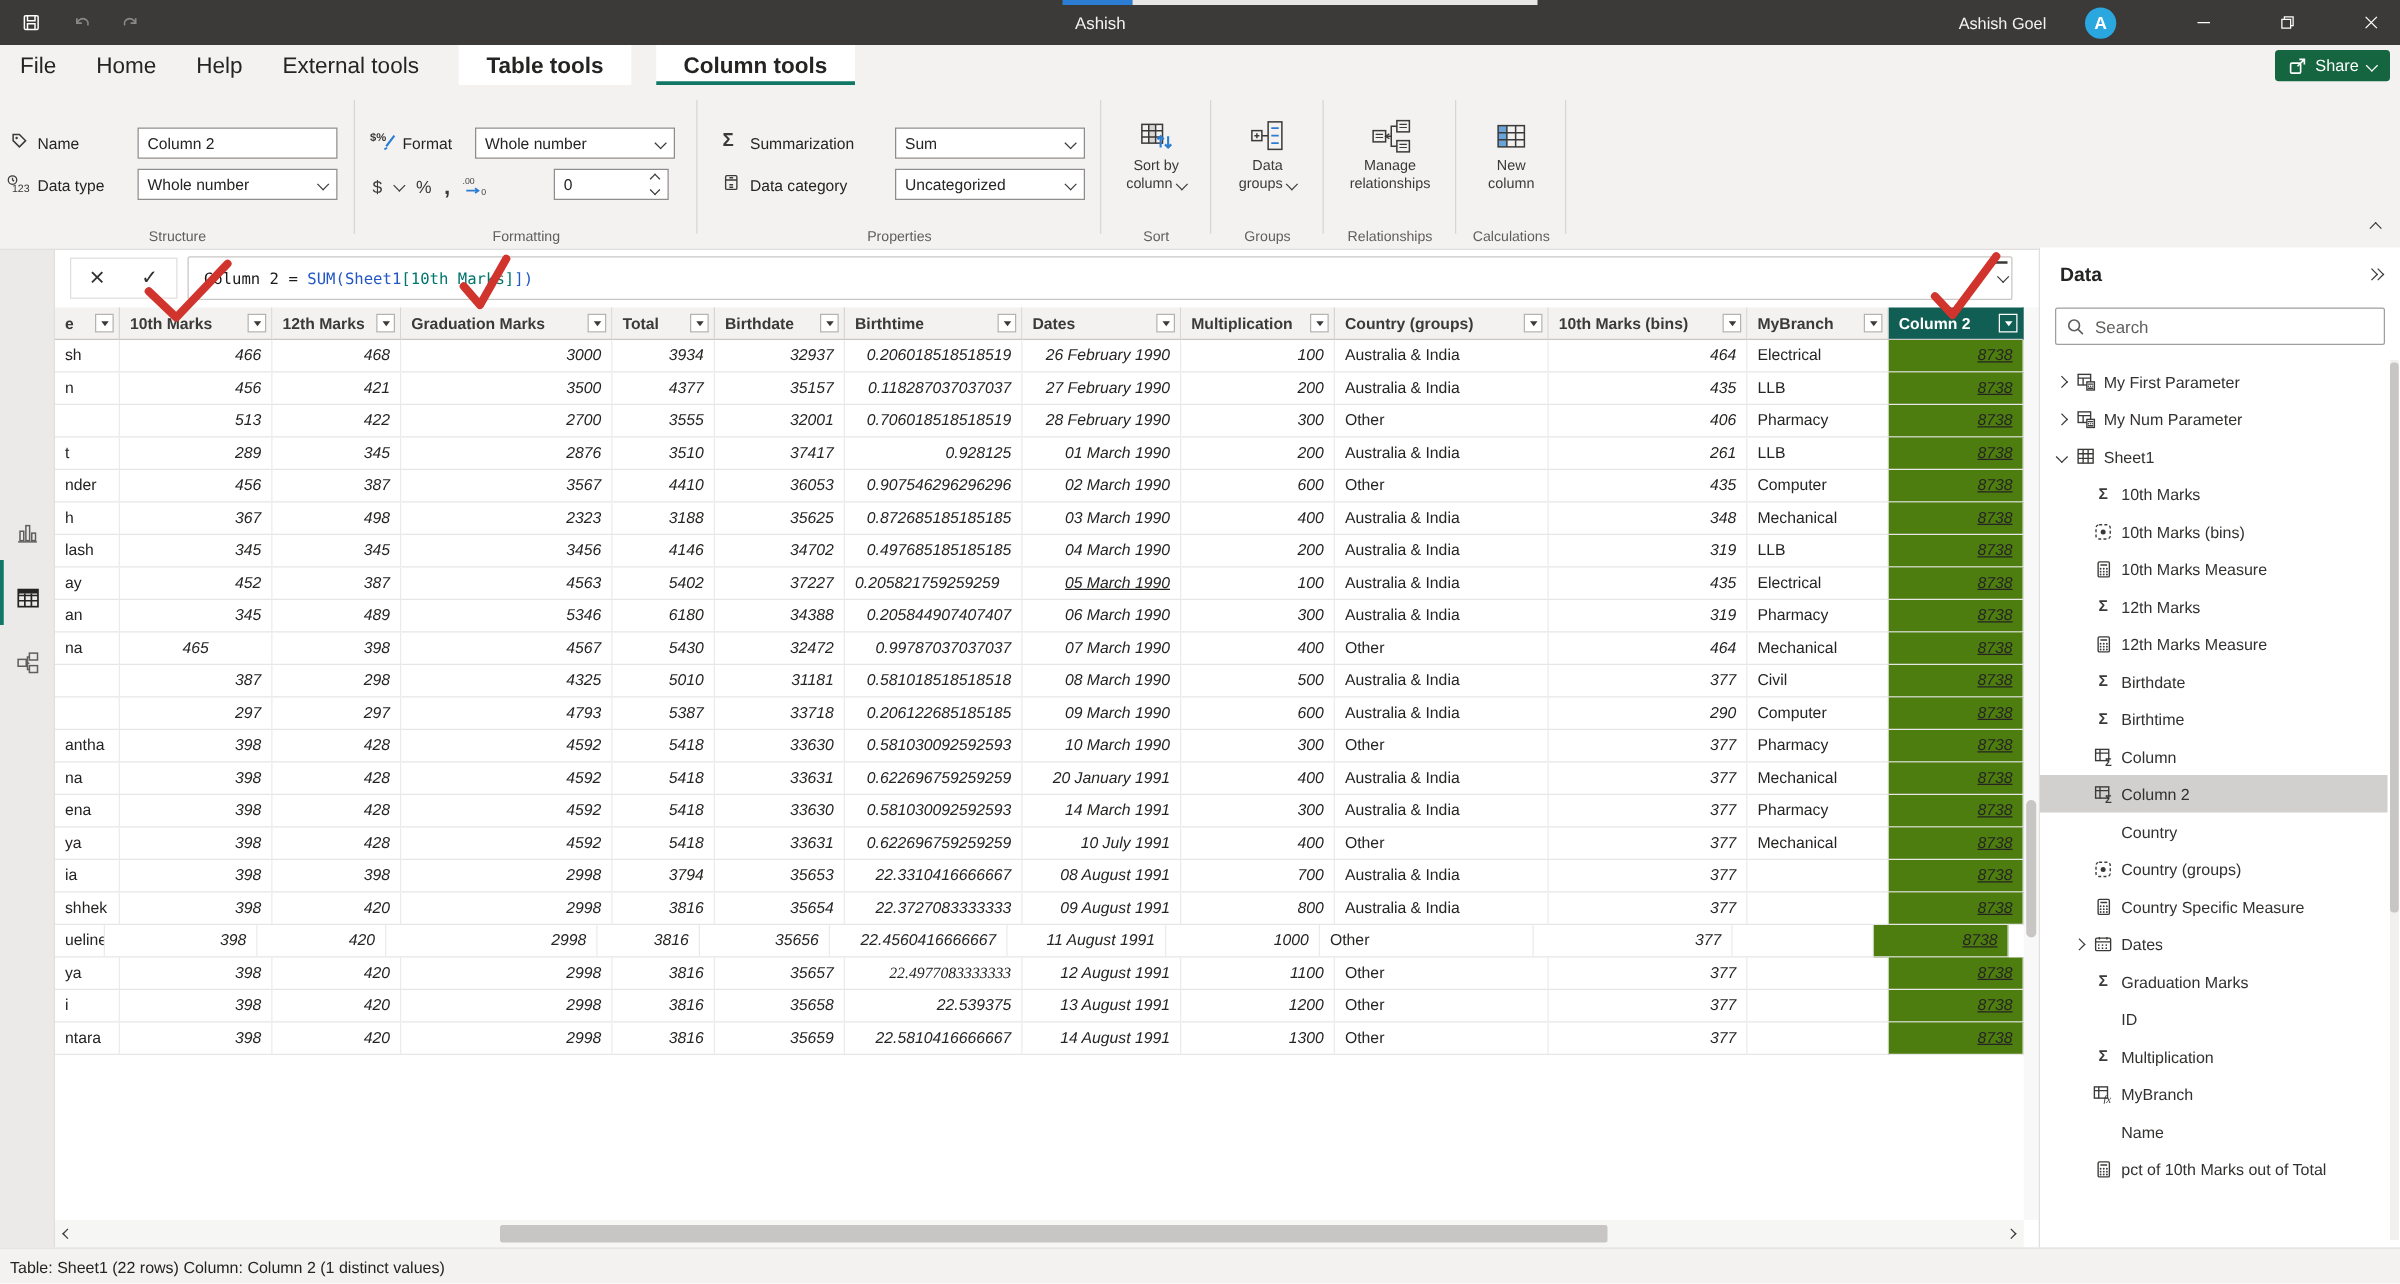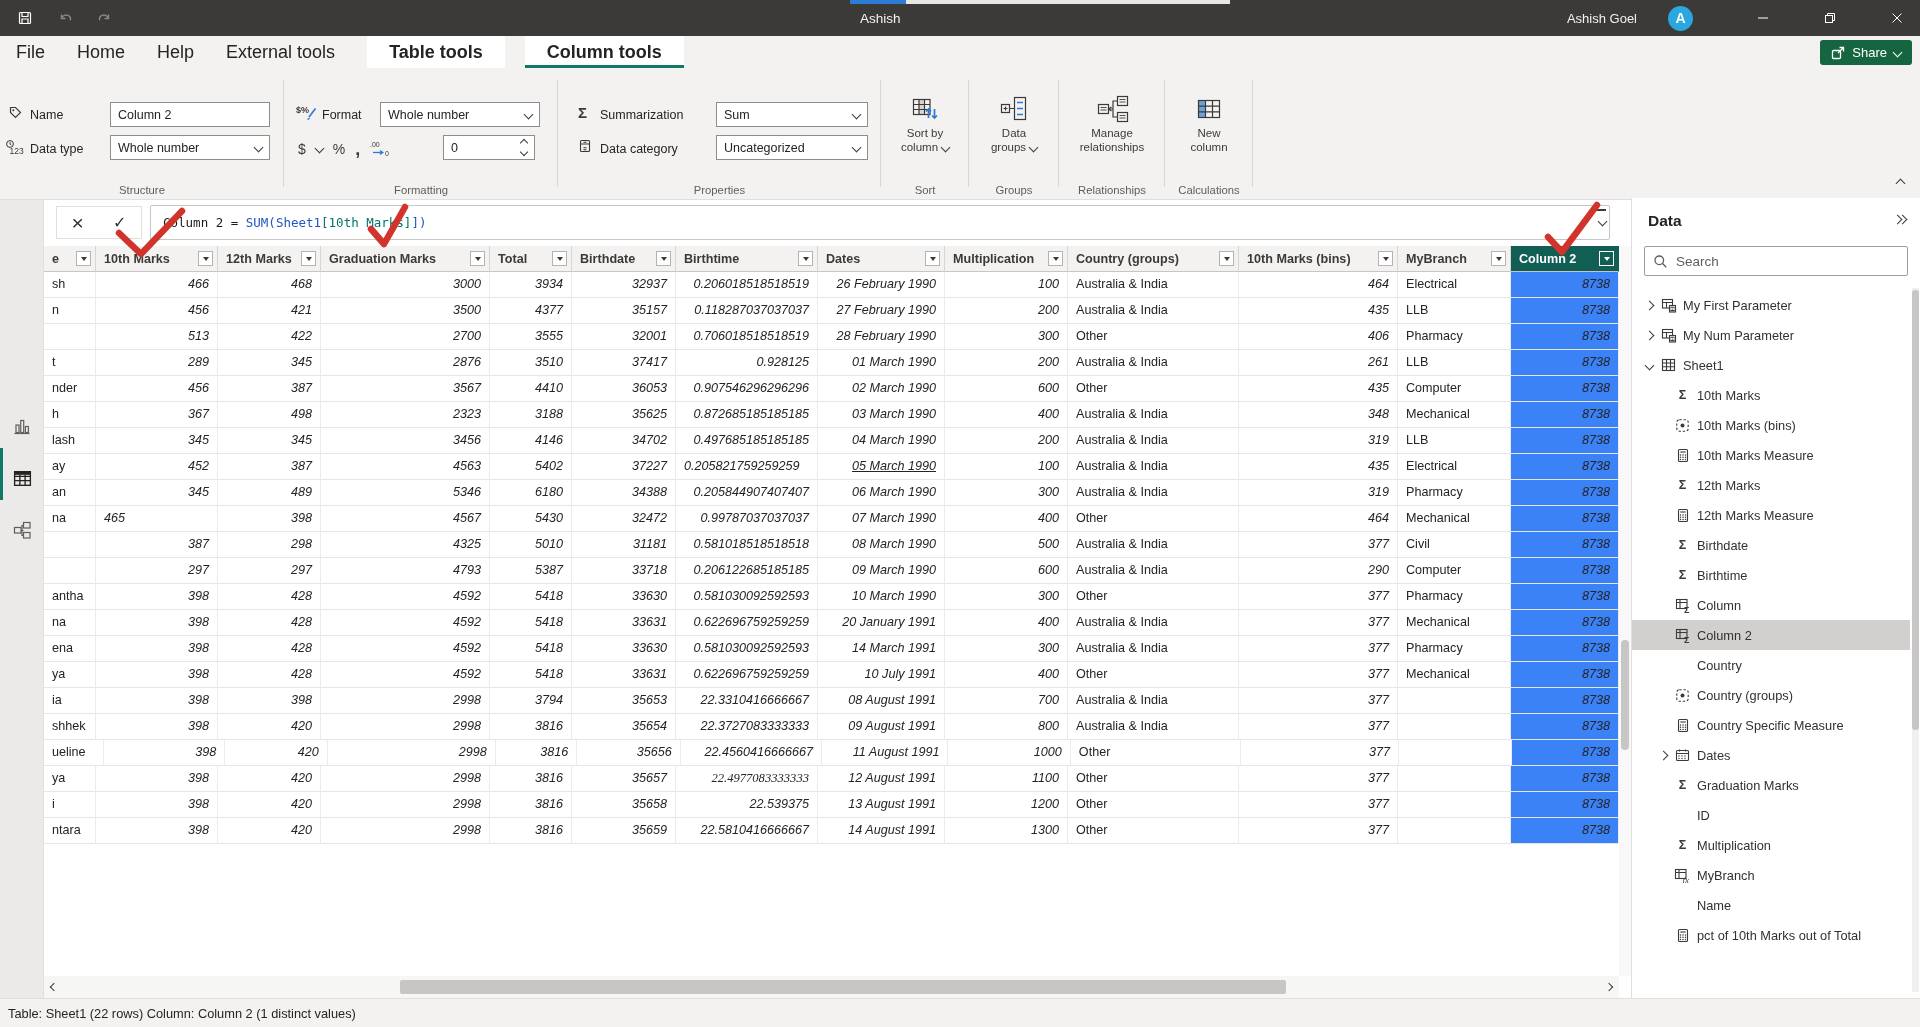--- a/index.html
+++ b/index.html
@@ -74,21 +74,21 @@
   .hdrop{width:15px;height:15px;background:#fff;border:1px solid #b5b3b1;box-sizing:border-box;display:flex;
          align-items:center;justify-content:center;flex:none;margin-left:4px;}
   .tri{width:0;height:0;border-left:3.5px solid transparent;border-right:3.5px solid transparent;border-top:4.5px solid #3b3a39;}
   .hcell.sel{background:#115e54;color:#fff;border-right-color:#115e54;}
   .hcell.sel .hdrop{background:#115e54;border-color:#fff;}
   .hcell.sel .tri{border-top-color:#fff;}
   .trow{display:flex;height:26px;}
   .tcell{box-sizing:border-box;height:26px;border-right:1px solid #ebebeb;border-bottom:1px solid #e6e6e6;
          font-size:12.6px;color:#252423;padding:0 8px;display:block;line-height:25px;white-space:nowrap;overflow:hidden;}
   .tcell.num{font-style:italic;}
-  .tcell.selcol{background:#3b82f6;}
+  .tcell.selcol{background:#4d7c0f;text-decoration:underline;}
   .table-vscroll{position:absolute;left:1619px;top:246px;width:12px;height:730px;background:#f8f8f8;}
   .table-vscroll .thumb{position:absolute;left:2px;top:394px;width:8px;height:110px;background:#c8c6c4;border-radius:4px;}
   
   .hscroll{position:absolute;left:44px;top:976px;width:1575px;height:22px;background:#f6f6f5;}
   .hs-arrow{position:absolute;top:0;width:20px;height:22px;display:flex;align-items:center;justify-content:center;color:#3b3a39;}
   .hs-arrow .chev{width:5px;height:5px;}
   .hs-thumb{position:absolute;left:356px;top:4px;width:886px;height:14px;background:#c8c6c4;border-radius:2px;}
   
   .statusbar{position:absolute;left:0;bottom:0;width:1920px;height:29px;background:#f3f2f1;border-top:1px solid #e1dfdd;
              box-sizing:border-box;display:flex;align-items:center;padding-left:8px;font-size:12.8px;color:#252423;}
@@ -616,21 +616,21 @@
           <div class="tcell num" style="width: 142px; text-align: right;">0.205844907407407</div>
           <div class="tcell num" style="width: 127px; text-align: right;">06 March 1990</div>
           <div class="tcell num" style="width: 123px; text-align: right;">300</div>
           <div class="tcell" style="width: 171px; text-align: left;">Australia &amp; India</div>
           <div class="tcell num" style="width: 159px; text-align: right;">319</div>
           <div class="tcell" style="width: 113px; text-align: left;">Pharmacy</div>
           <div class="tcell num selcol" style="width: 108px; text-align: right;">8738</div>
         </div>
         <div class="trow">
           <div class="tcell" style="width: 52px; text-align: left;">na</div>
-          <div class="tcell num" style="width: 122px; text-align: left;">465</div>
+          <div class="tcell num" style="width: 122px; text-align: center;">465</div>
           <div class="tcell num" style="width: 103px; text-align: right;">398</div>
           <div class="tcell num" style="width: 169px; text-align: right;">4567</div>
           <div class="tcell num" style="width: 82px; text-align: right;">5430</div>
           <div class="tcell num" style="width: 104px; text-align: right;">32472</div>
           <div class="tcell num" style="width: 142px; text-align: right;">0.99787037037037</div>
           <div class="tcell num" style="width: 127px; text-align: right;">07 March 1990</div>
           <div class="tcell num" style="width: 123px; text-align: right;">400</div>
           <div class="tcell" style="width: 171px; text-align: left;">Other</div>
           <div class="tcell num" style="width: 159px; text-align: right;">464</div>
           <div class="tcell" style="width: 113px; text-align: left;">Mechanical</div>
@@ -750,21 +750,21 @@
           <div class="tcell num" style="width: 104px; text-align: right;">35654</div>
           <div class="tcell num" style="width: 142px; text-align: right;">22.3727083333333</div>
           <div class="tcell num" style="width: 127px; text-align: right;">09 August 1991</div>
           <div class="tcell num" style="width: 123px; text-align: right;">800</div>
           <div class="tcell" style="width: 171px; text-align: left;">Australia &amp; India</div>
           <div class="tcell num" style="width: 159px; text-align: right;">377</div>
           <div class="tcell" style="width: 113px; text-align: left;"></div>
           <div class="tcell num selcol" style="width: 108px; text-align: right;">8738</div>
         </div>
         <div class="trow">
-          <div class="tcell" style="width: 60px; text-align: left;">ueline</div>
+          <div class="tcell" style="width: 40px; text-align: left;">ueline</div>
           <div class="tcell num" style="width: 122px; text-align: right;">398</div>
           <div class="tcell num" style="width: 103px; text-align: right;">420</div>
           <div class="tcell num" style="width: 169px; text-align: right;">2998</div>
           <div class="tcell num" style="width: 82px; text-align: right;">3816</div>
           <div class="tcell num" style="width: 104px; text-align: right;">35656</div>
           <div class="tcell num" style="width: 142px; text-align: right;">22.4560416666667</div>
           <div class="tcell num" style="width: 127px; text-align: right;">11 August 1991</div>
           <div class="tcell num" style="width: 123px; text-align: right;">1000</div>
           <div class="tcell" style="width: 171px; text-align: left;">Other</div>
           <div class="tcell num" style="width: 159px; text-align: right;">377</div>

